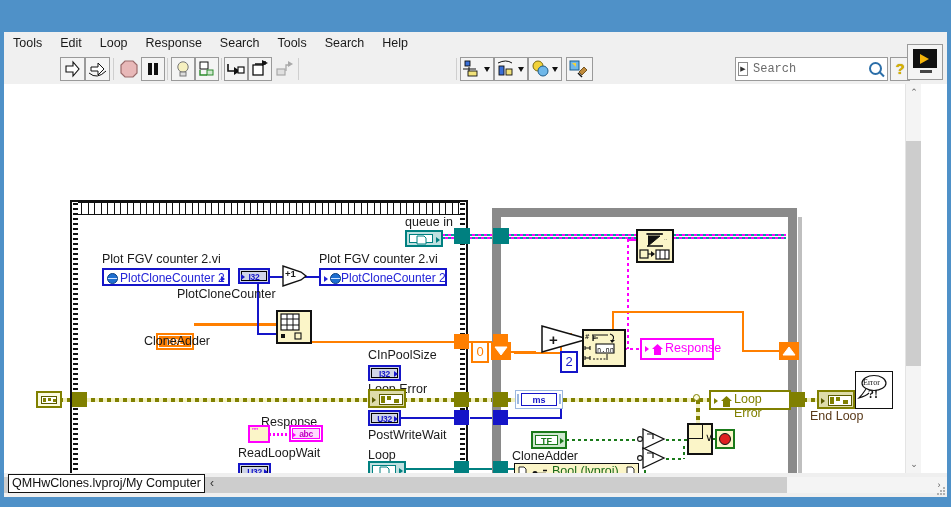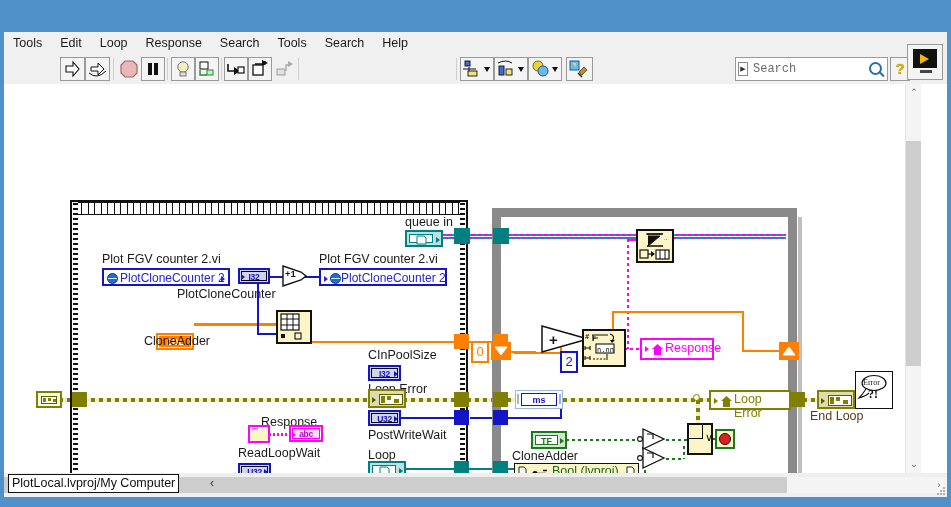--- a/index.html
+++ b/index.html
@@ -584,21 +584,21 @@
     <div class="dn">⌄</div>
   </div>
   <div class="rightpad"></div>
 
   <div class="bottombar">
     <div class="hscroll">
       <div class="trk"></div>
       <div class="thumb"></div>
       <div class="rt">›</div>
     </div>
-    <div class="ctxlabel">PlotLocal.lvproj/My Computer</div>
+    <div class="ctxlabel">QMHwClones.lvproj/My Computer</div>
     <div class="ctxarrow">‹</div>
     <div class="grip">
       <i style="left:6px;top:0;"></i>
         <i style="left:3px;top:3px;"></i>
         <i style="left:6px;top:3px;"></i>
       <i style="left:0;top:6px;"></i>
         <i style="left:3px;top:6px;"></i>
         <i style="left:6px;top:6px;"></i>
     </div>
   </div>

